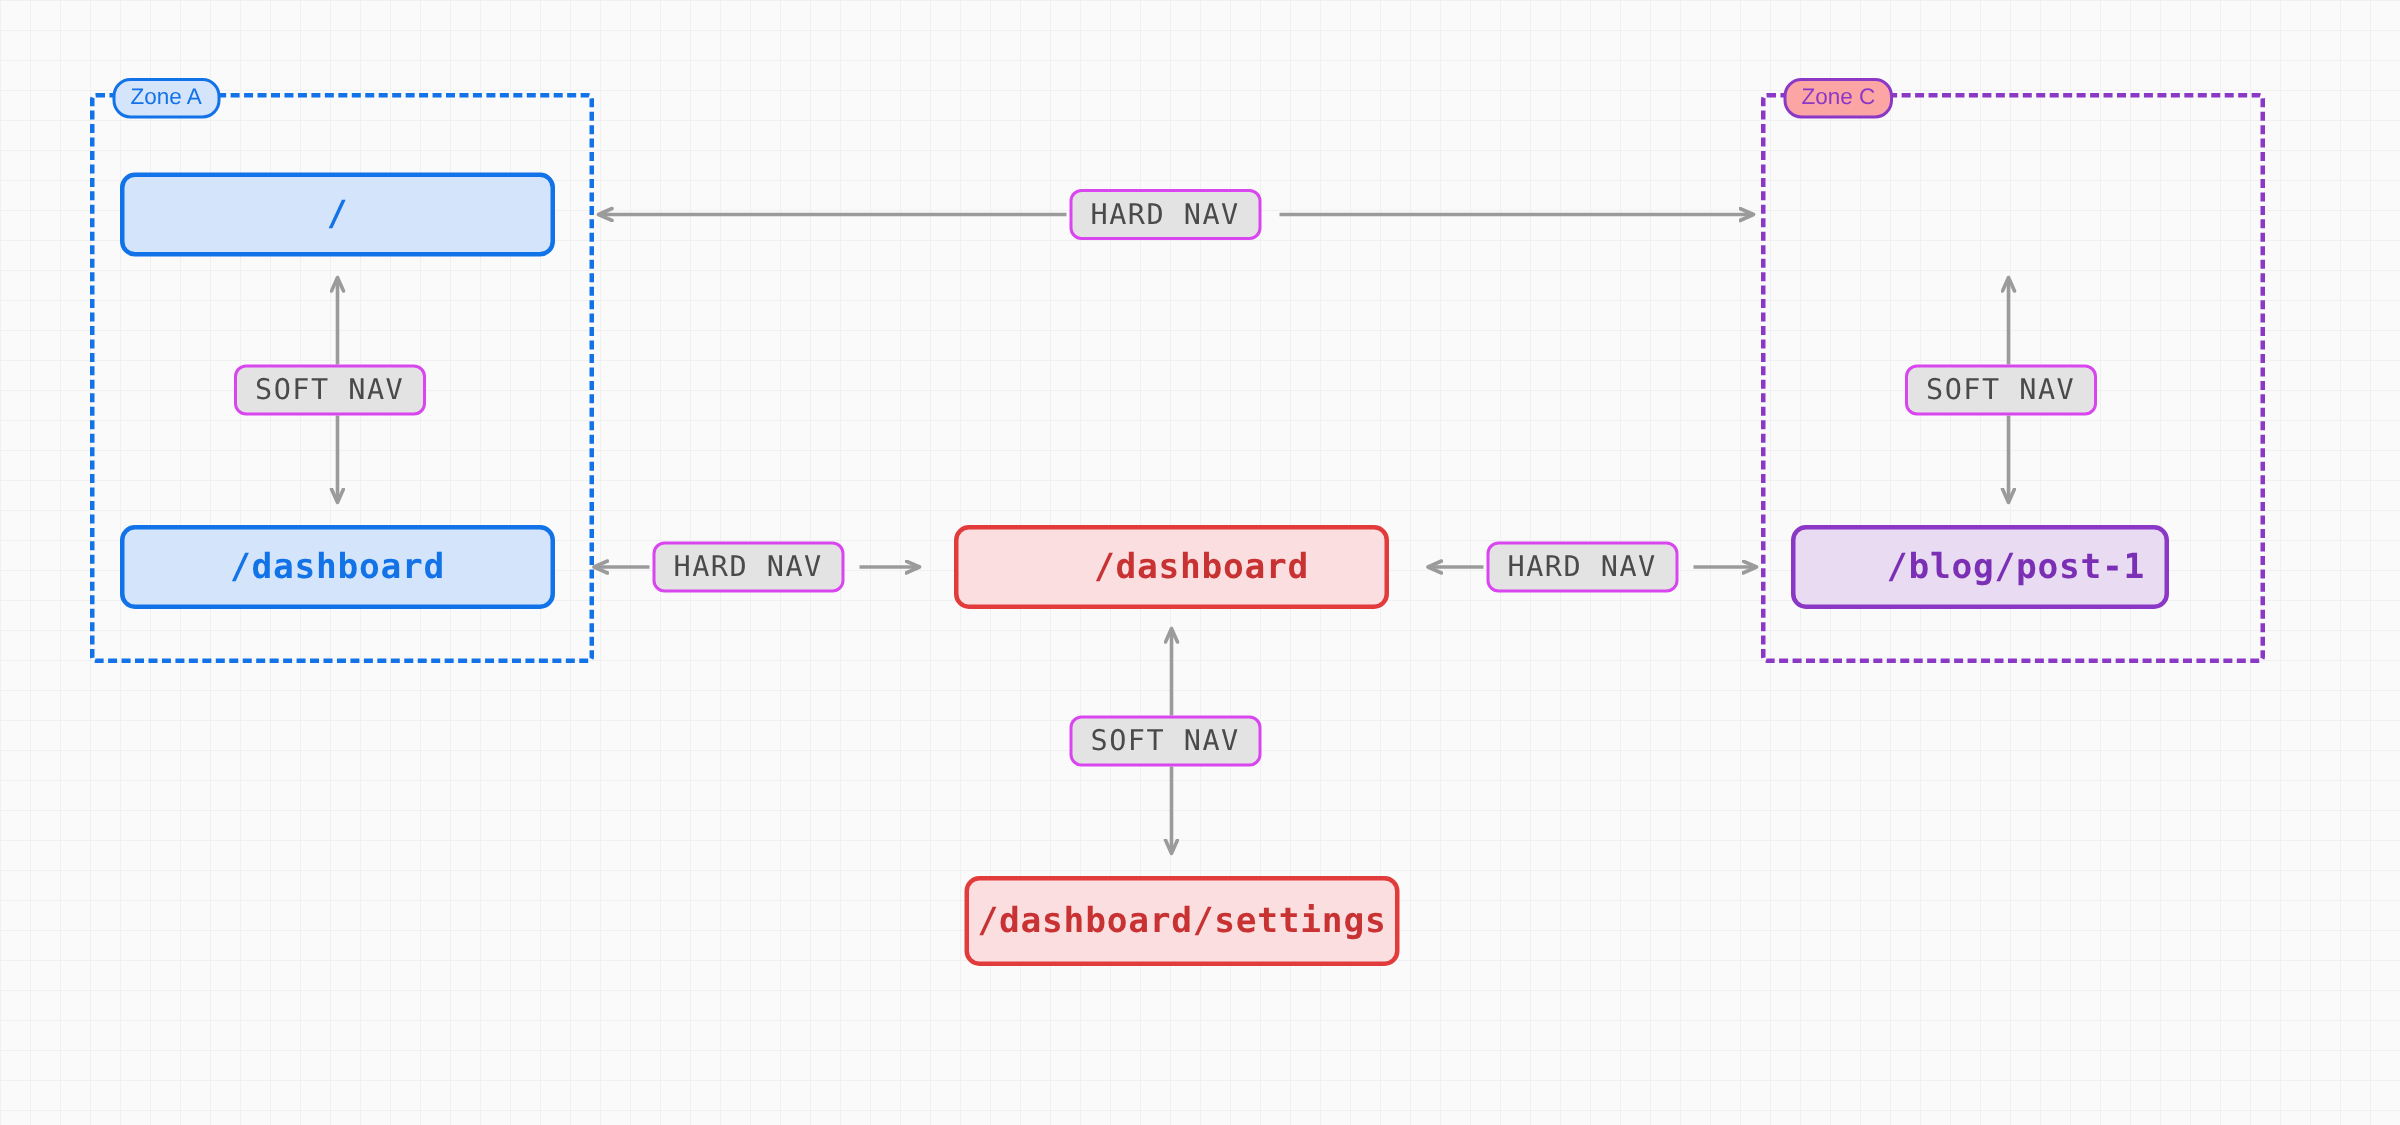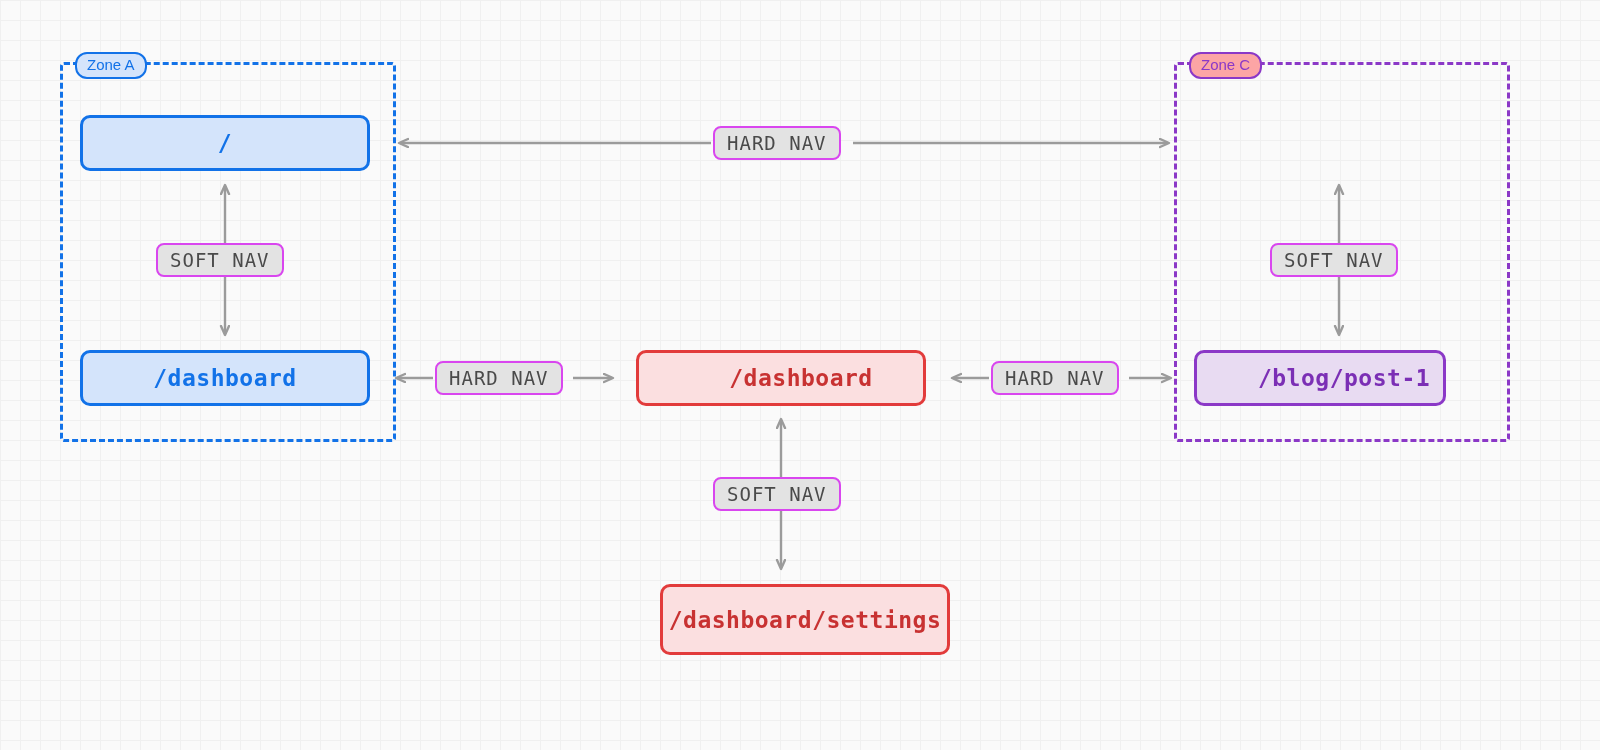--- a/index.html
+++ b/index.html
@@ -72,21 +72,21 @@
     white-space: nowrap;
   }
   .node-blue   { background: #d4e4fb; border-color: #1272e8; color: #1272e8; }
   .node-red    { background: #fbdfe0; border-color: #e23b3b; color: #c83232; }
   .node-purple { background: #e8dbf2; border-color: #8b38c7; color: #7b2fb5; }
 
   
   .n-root        { left: 80px;   top: 115px; width: 290px; height: 56px; }
   .n-products    { left: 80px;   top: 350px; width: 290px; height: 56px; }
   .n-dashboard   { left: 636px;  top: 350px; width: 290px; height: 56px; padding-left: 40px; }
-  .n-settings    { left: 660px;  top: 584px; width: 290px; height: 71px; justify-content: center; }
+  .n-settings    { left: 643px;  top: 584px; width: 290px; height: 60px; justify-content: center; }
   .n-blog        { left: 1194px; top: 115px; width: 290px; height: 56px; }
   .n-post        { left: 1194px; top: 350px; width: 252px; height: 56px; padding-left: 48px; }
 
   
   .edge-label {
     position: absolute;
     display: flex;
     align-items: center;
     justify-content: center;
     background: #e3e3e3;

